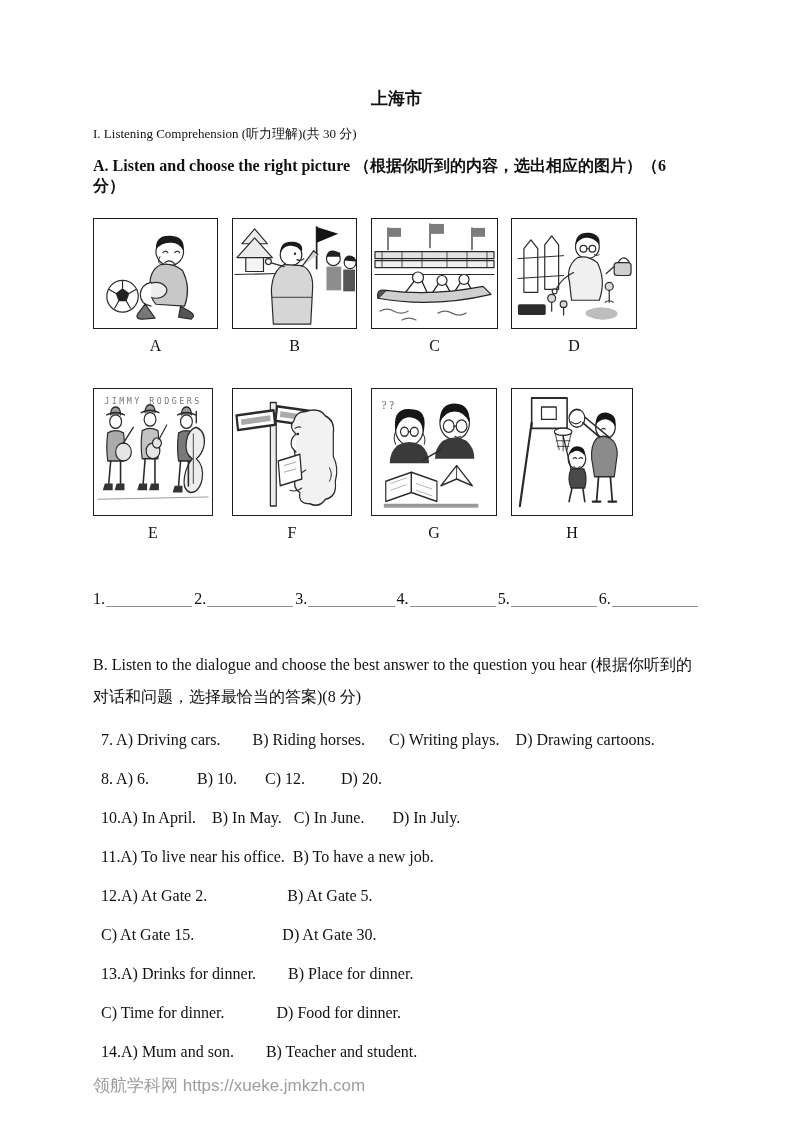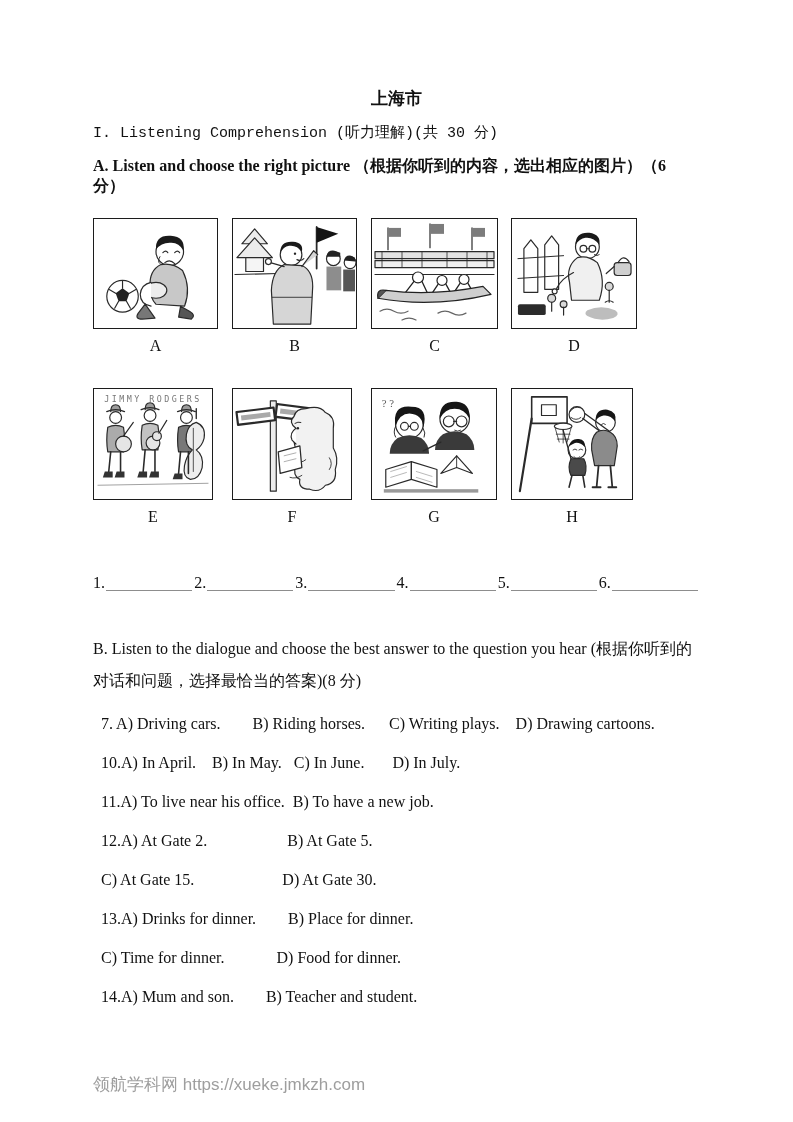--- a/index.html
+++ b/index.html
@@ -14,37 +14,37 @@
     padding: 88px 93px 26px 93px;
     display: flex; flex-direction: column;
   }
   .title {
     margin: 0 0 14px 0;
     font-size: 17px; line-height: 22px; font-weight: bold;
     text-align: center;
   }
   .heading {
     margin: 0 0 12px 0;
-    font-size: 15px; line-height: 20px; font-family: Liberation Mono, monospace;
+    font-size: 13px; line-height: 20px;
   }
   .instr-a { margin: 0 0 22px 0; font-size: 16px; line-height: 20px; font-weight: bold; }
   .pics-grid {
     display: grid;
     grid-template-columns: 139px 139px 140px 139px;
     margin: 0 0 33px 0;
   }
   .pics-grid.row2 { margin-bottom: 47px; }
   .pic { display: inline-block; }
   .pic-box {
     box-sizing: border-box;
     border: 1.4px solid #1c1c1c;
     background: #fff;
     height: 111px;
   }
-  .row2 .pic-box { height: 112px; }
+  .row2 .pic-box { height: 128px; }
   .w125 { width: 125px; } .w127 { width: 127px; } .w126 { width: 126px; }
   .w120 { width: 120px; } .w122 { width: 122px; }
   .pic-box svg { display: block; width: 100%; height: 100%; }
   .pic-label {
     margin-top: 7px;
     font-size: 16px; line-height: 19px;
     text-align: center;
   }
   .blanks {
     display: flex; width: 100%;
@@ -352,20 +352,21 @@
         <span class="blank-num">6.</span>
         <span class="blank-line"></span>
       </span>
   </div>
 
   <p class="instr-b">B. Listen to the dialogue and choose the best answer to the question you hear (根据你听到的</p>
   <p class="instr-b">对话和问题，选择最恰当的答案)(8 分)</p>
 
   <div class="qblock">
     <p class="qline">7. A) Driving cars.        B) Riding horses.      C) Writing plays.    D) Drawing cartoons.</p>
+    <p class="qline">8. A) 6.            B) 10.       C) 12.         D) 20.</p>
     <p class="qline">10.A) In April.    B) In May.   C) In June.       D) In July.</p>
     <p class="qline">11.A) To live near his office.  B) To have a new job.</p>
     <p class="qline">12.A) At Gate 2.                    B) At Gate 5.</p>
     <p class="qline">C) At Gate 15.                      D) At Gate 30.</p>
     <p class="qline">13.A) Drinks for dinner.        B) Place for dinner.</p>
     <p class="qline">C) Time for dinner.             D) Food for dinner.</p>
     <p class="qline">14.A) Mum and son.        B) Teacher and student.</p>
   </div>
 
   <div class="footer">领航学科网 https://xueke.jmkzh.com</div>

